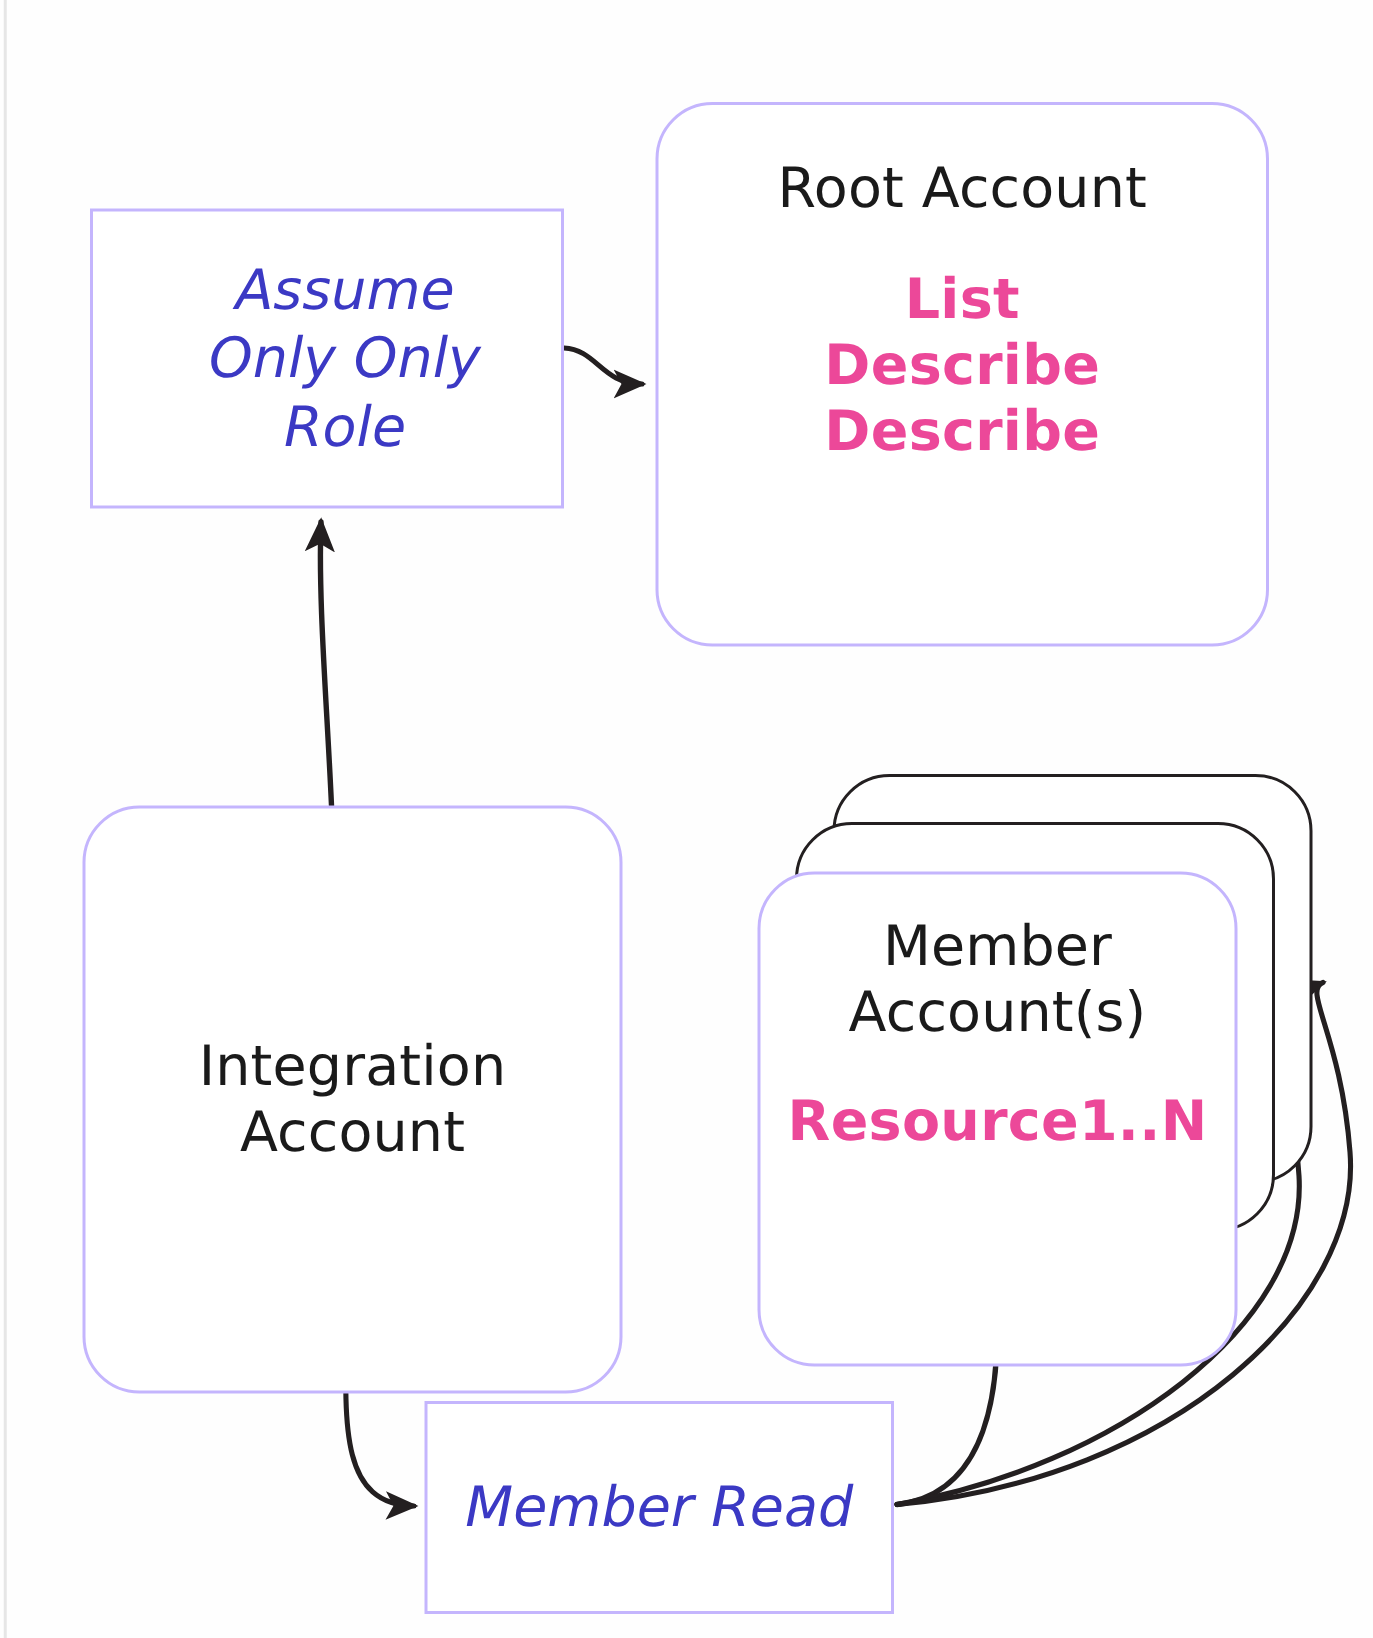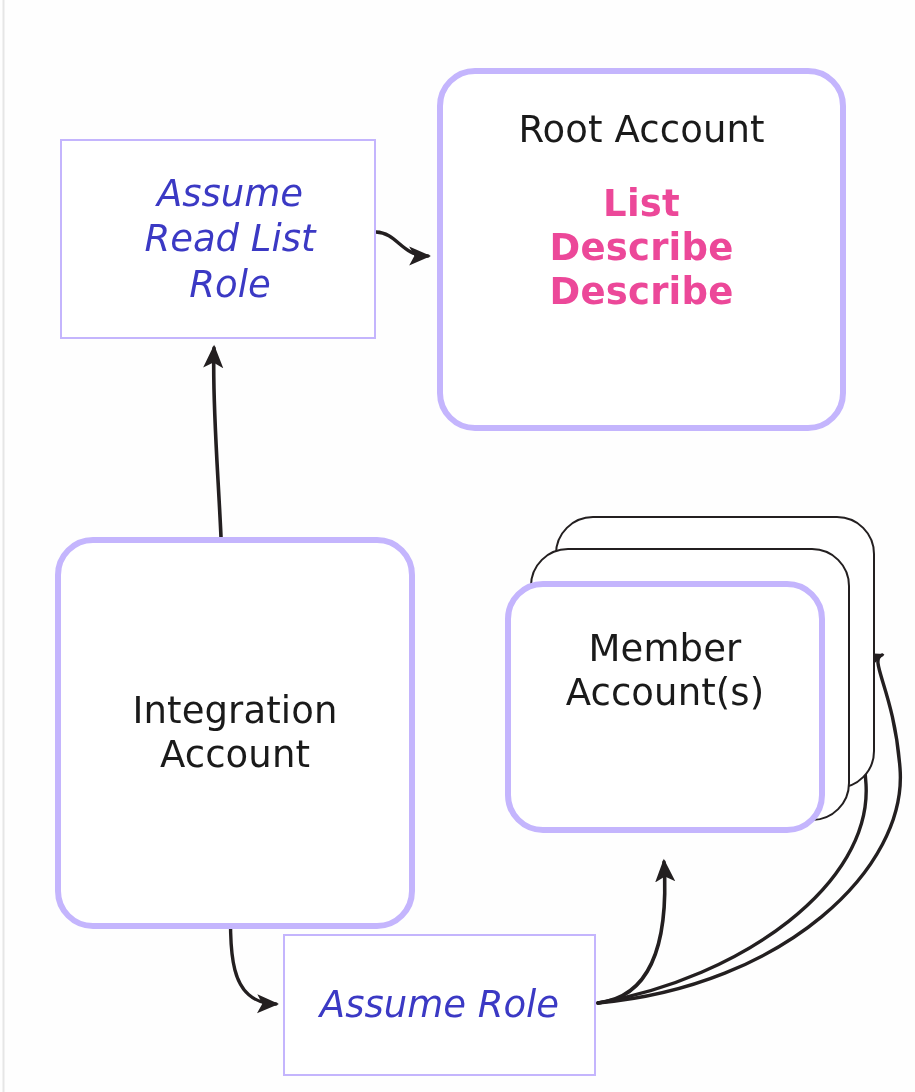--- a/index.html
+++ b/index.html
@@ -23,21 +23,21 @@
     left: 0;
     top: 0;
     width: 915px;
     height: 1092px;
     pointer-events: none;
   }
   .node {
     position: absolute;
     box-sizing: border-box;
     background: #ffffff;
-    border: 6px solid #c4b5fd;
+    border: 2px solid #c4b5fd;
     display: flex;
     flex-direction: column;
     justify-content: center;
     text-align: center;
   }
   .node.rounded {
     border-radius: 38px;
   }
   .node.sharp {
     border-radius: 0;
@@ -100,43 +100,44 @@
 
     <path d="M 598 1003 C 658 996 668 928 664 862" fill="none" stroke="#231f20" stroke-width="3.6" stroke-linecap="round" marker-end="url(#arrow)"></path>
 
     <path d="M 598 1003 C 742 978 872 884 866 784 C 862 716 836 690 852 685" fill="none" stroke="#231f20" stroke-width="3.4" stroke-linecap="round" marker-end="url(#arrow-thin)"></path>
 
     <path d="M 598 1003 C 784 986 908 868 900 768 C 894 690 868 660 882 655" fill="none" stroke="#231f20" stroke-width="3.4" stroke-linecap="round" marker-end="url(#arrow-thin)"></path>
   </svg>
 
   <div class="node sharp" style="left:60px; top:139px; width:316px; height:200px;padding-left:24px;">
     <div class="role-line">Assume</div>
-    <div class="role-line">Read List</div>
+    <div class="role-line">Only Only</div>
     <div class="role-line">Role</div>
   </div>
 
   <div class="node rounded" style="left:437px; top:68px; width:409px; height:363px; justify-content:flex-start; padding-top:34px;">
     <div class="title-line">Root Account</div>
     <div class="gap-block"></div>
     <div class="accent-line">List</div>
     <div class="accent-line">Describe</div>
     <div class="accent-line">Describe</div>
   </div>
 
   <div class="node rounded" style="left:55px; top:537px; width:360px; height:392px;">
     <div class="title-line">Integration</div>
     <div class="title-line">Account</div>
   </div>
 
   <div class="stack-layer" style="left:555px; top:516px; width:320px; height:273px;"></div>
   <div class="stack-layer" style="left:530px; top:548px; width:320px; height:273px;"></div>
 
-  <div class="node rounded" style="left:505px; top:581px; width:320px; height:252px; justify-content:flex-start; padding-top:40px;">
+  <div class="node rounded" style="left:505px; top:581px; width:320px; height:330px; justify-content:flex-start; padding-top:26px;">
     <div class="title-line">Member</div>
     <div class="title-line">Account(s)</div>
     <div class="gap-block"></div>
+    <div class="accent-line">Resource1..N</div>
   </div>
 
   <div class="node sharp" style="left:283px; top:934px; width:313px; height:142px;">
-    <div class="role-line">Assume Role</div>
+    <div class="role-line">Member Read</div>
   </div>
 
 </div>
 
 </body></html>

